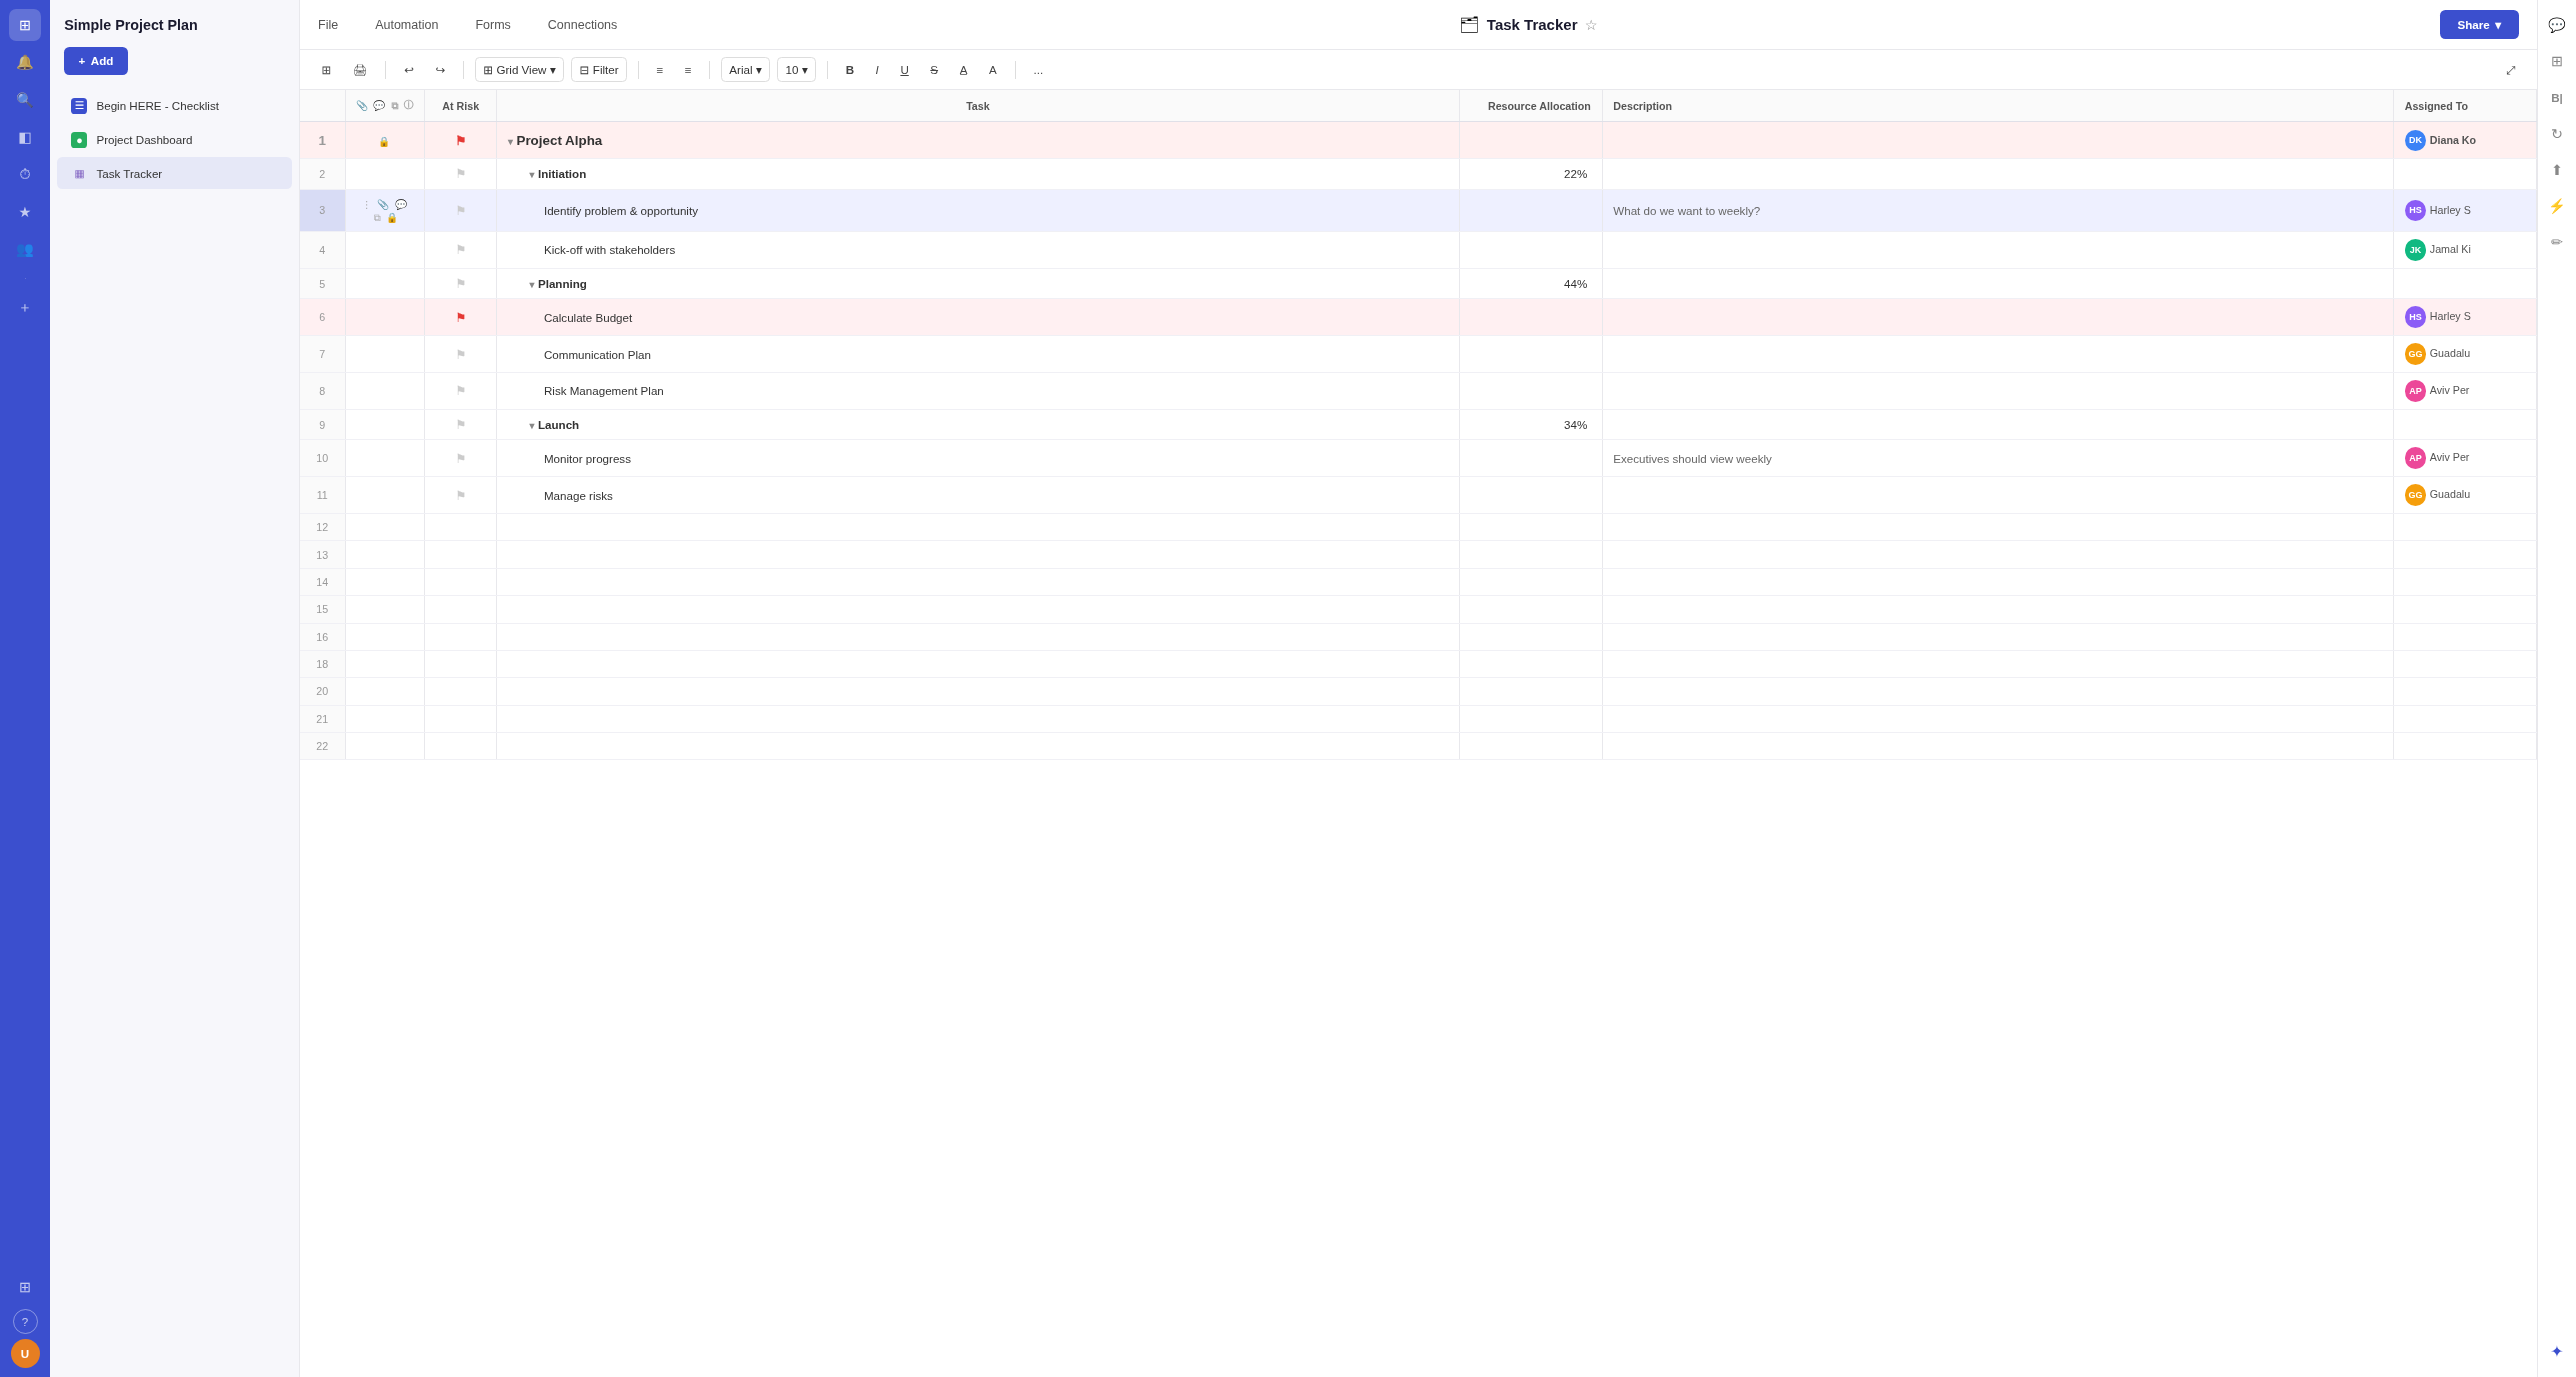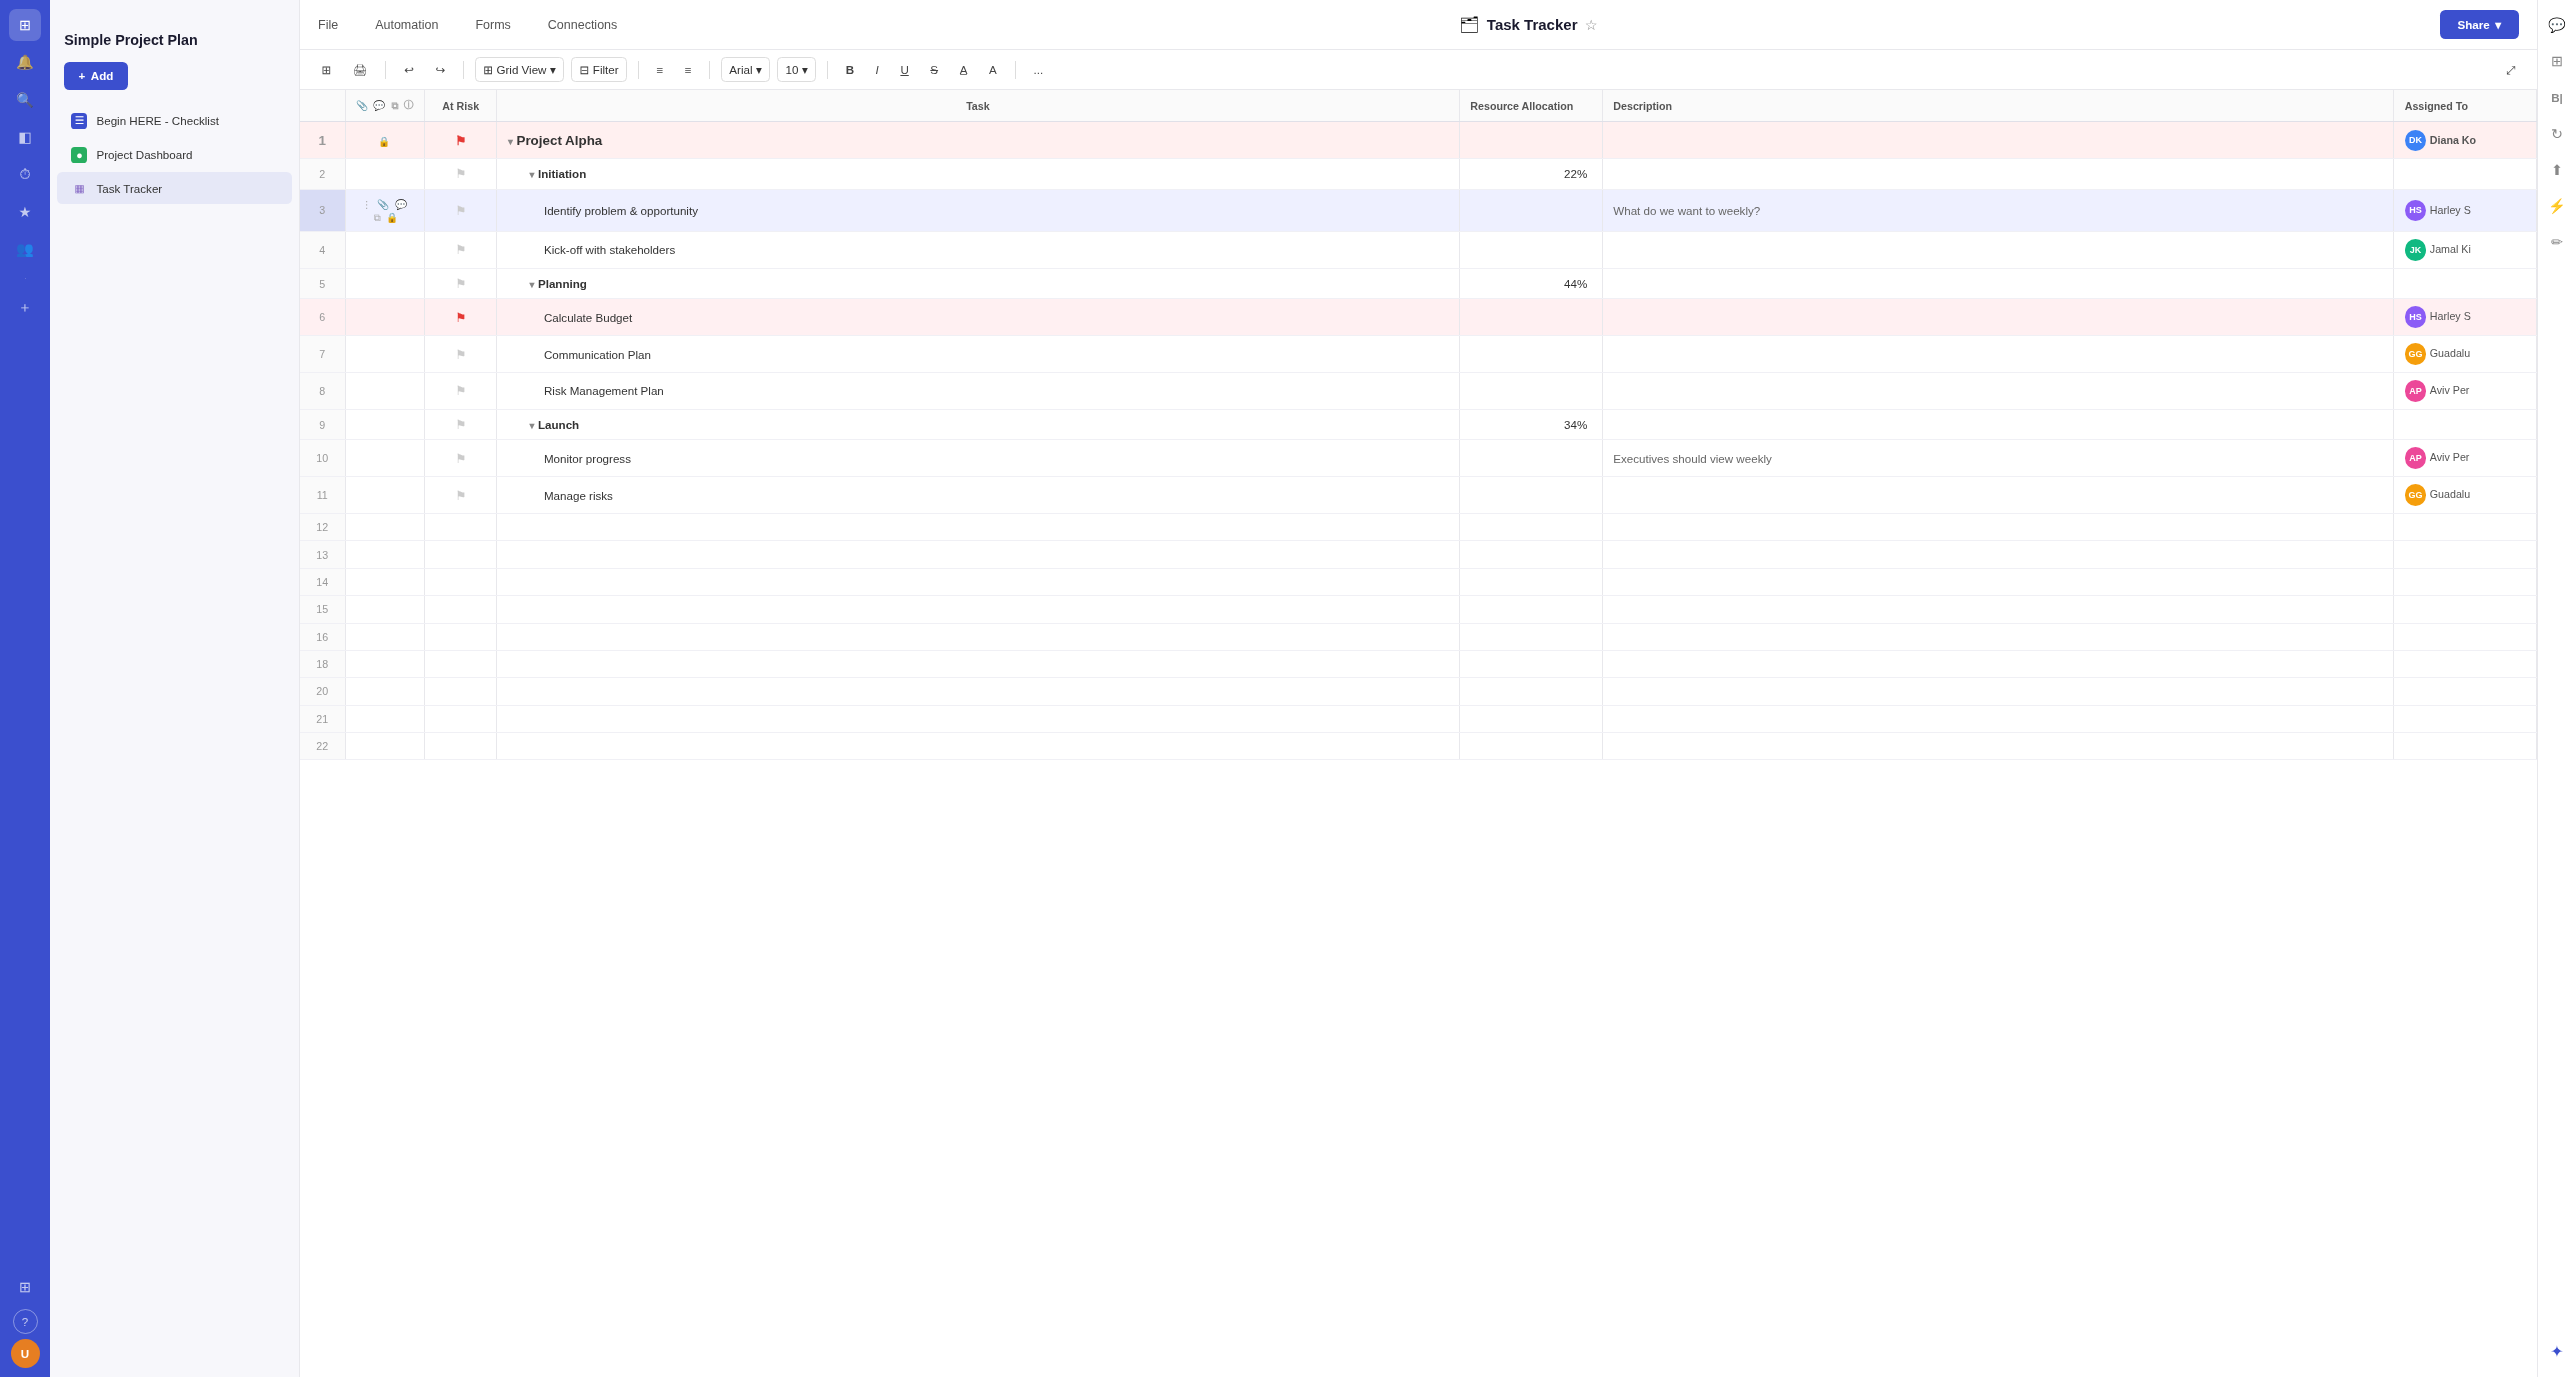--- a/index.html
+++ b/index.html
@@ -32,21 +32,21 @@
     }
 
     
     .sidebar {
       width: 250px;
       background: #f7f7fb;
       border-right: 0.9px solid #e8e8ec;
       display: flex;
       flex-direction: column;
       flex-shrink: 0;
-      padding: 32px 0;
+      padding: 17px 0;
     }
     .sidebar-title {
       font-size: 14.3px;
       font-weight: 700;
       color: #1a1a2e;
       padding: 0 14.3px 14.3px;
     }
     .add-btn {
       display: flex; align-items: center; gap: 5.4px;
       background: #3b4fce; color: #fff;
@@ -149,21 +149,21 @@
       border-right: 0.9px solid #e8e8ec;
       border-bottom: 0.9px solid #e0e0e8;
       white-space: nowrap;
       position: sticky; top: 0;
       background: #fafafa;
       z-index: 1;
     }
     th.row-num { width: 45px; text-align: center; }
     th.at-risk { width: 72px; text-align: center; }
     th.task { min-width: 304px; text-align: center; }
-    th.resource { width: 143px; }
+    th.resource { width: 143px; text-align: right; }
     th.description { min-width: 250px; }
     th.assigned { width: 143px; }
 
     td {
       padding: 7.2px 10.7px;
       border-right: 0.9px solid #e8e8ec;
       border-bottom: 0.9px solid #f0f0f5;
       font-size: 11.6px;
       color: #333;
       vertical-align: middle;

